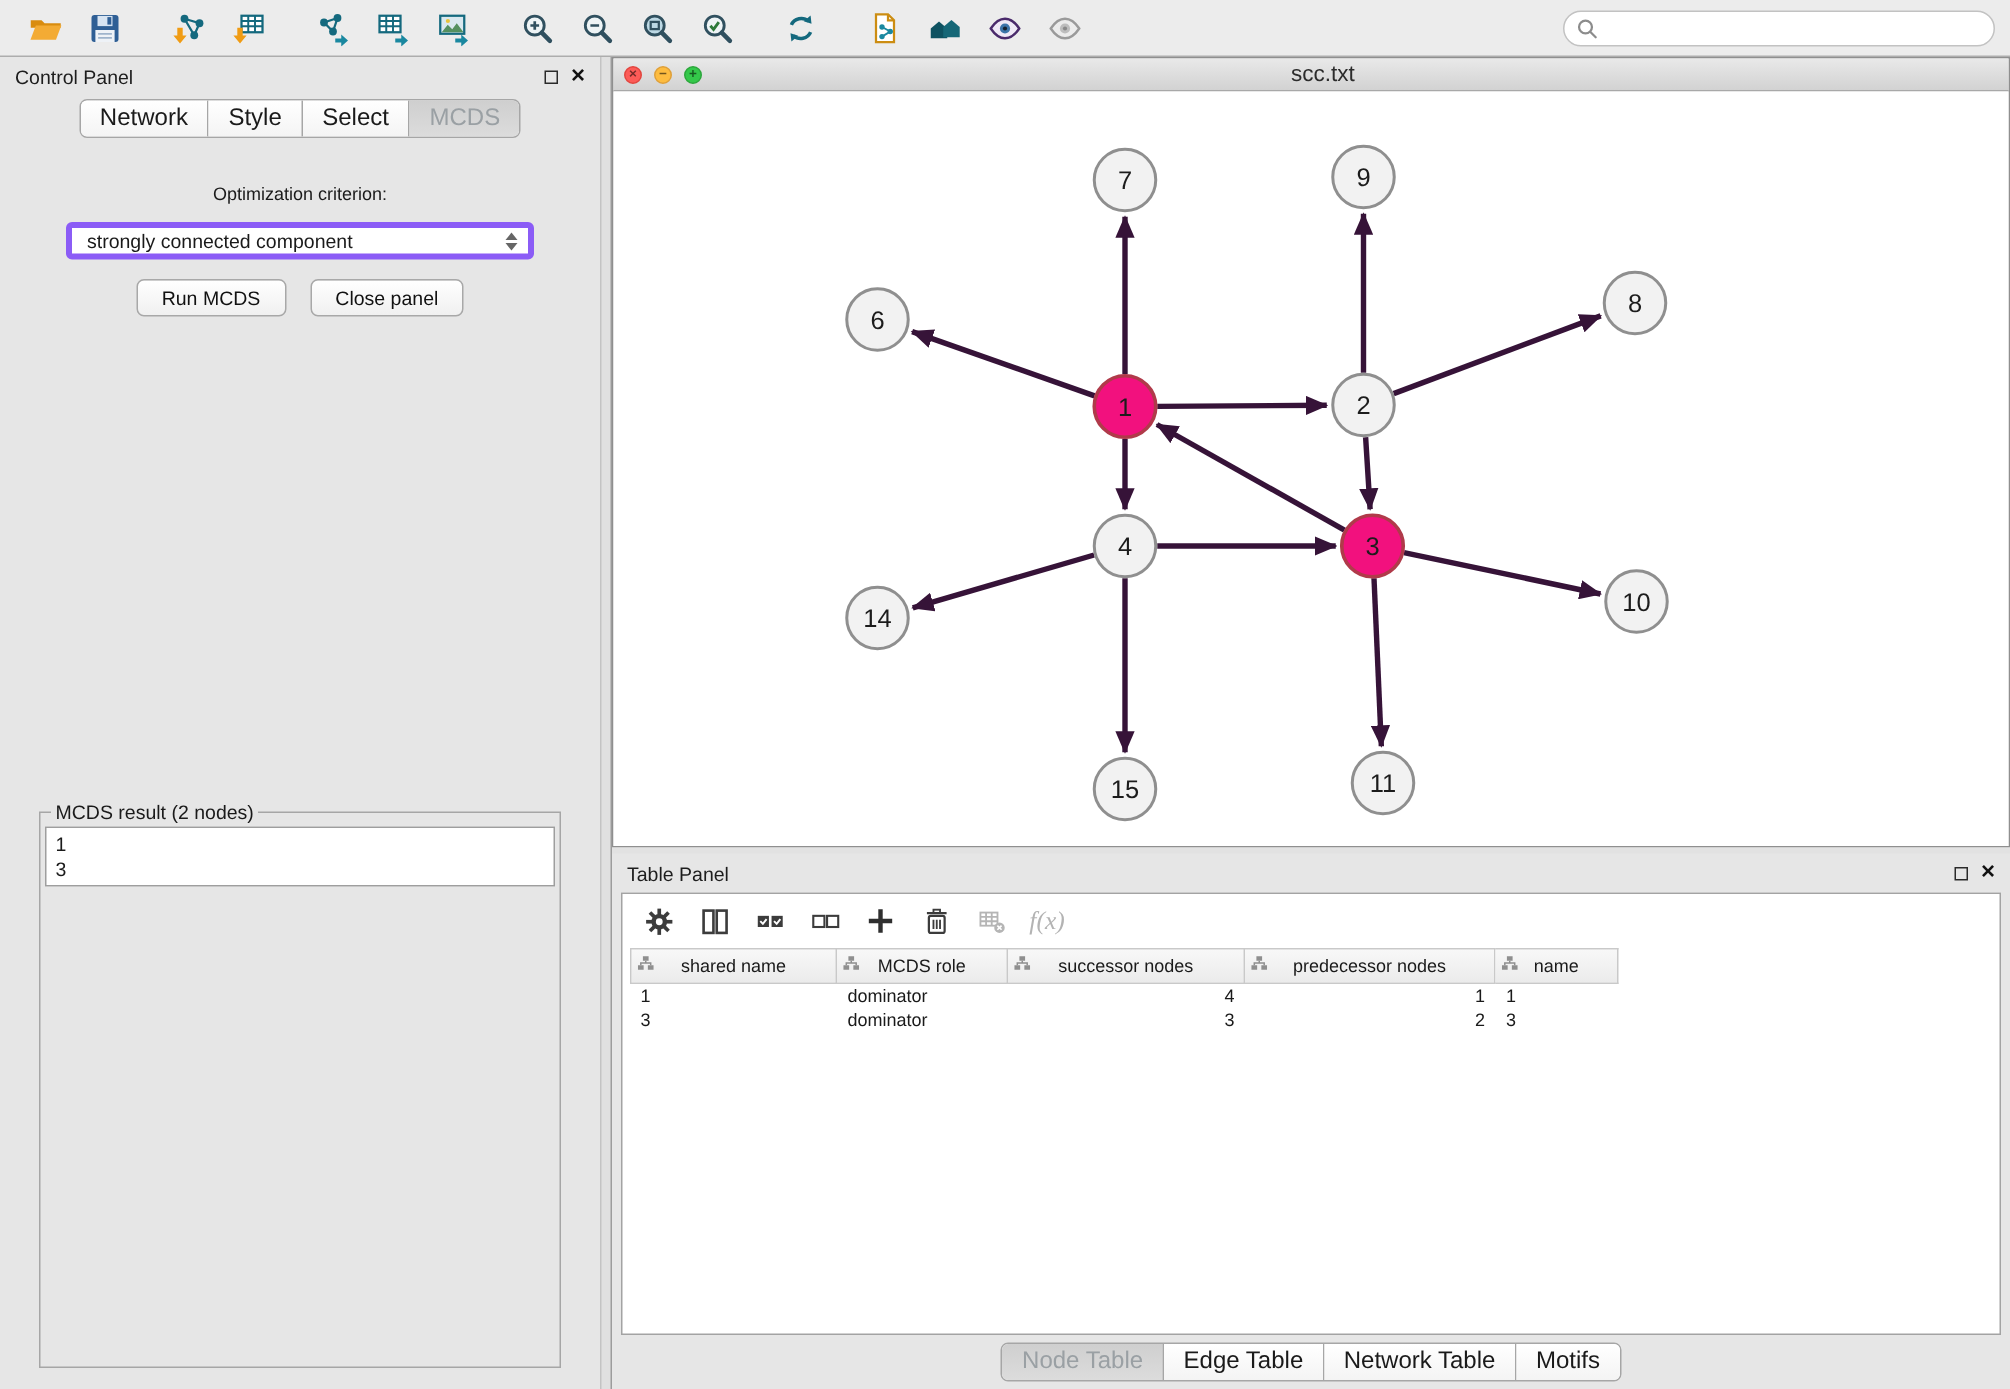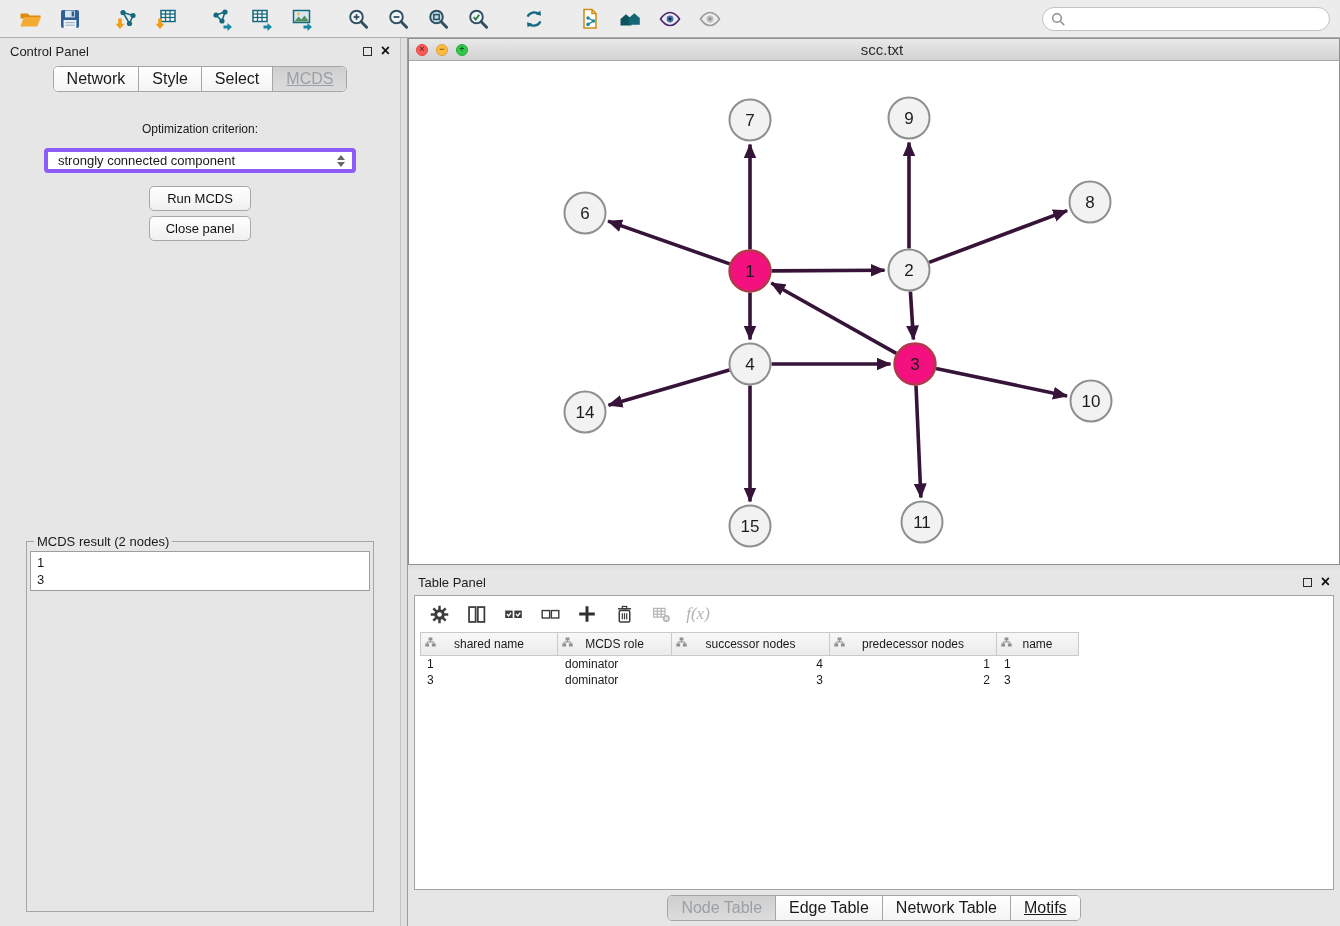--- a/index.html
+++ b/index.html
@@ -30,34 +30,34 @@
   .control-panel { width: 400px; flex: 0 0 400px; background: #e6e6e6; display: flex; flex-direction: column; }
   .cp-header, .tp-header { height: 26px; flex: 0 0 26px; display: flex; align-items: center;
     padding: 0 10px; font-size: 13px; color: #1d1d1d; }
   .panel-controls { margin-left: auto; display: flex; align-items: center; gap: 9px; }
   .float-glyph { width: 9px; height: 9px; border: 1.5px solid #2a2a2a; display: inline-block; }
   .close-glyph { font-size: 16px; font-weight: bold; color: #111; line-height: 10px; }
   .segmented { display: inline-flex; border: 1px solid #a6a6a6; border-radius: 5px; overflow: hidden;
     background: #fdfdfd; }
   .segment { padding: 3px 13px; font-size: 16px; color: #1a1a1a; border-right: 1px solid #a6a6a6;
     background: linear-gradient(#ffffff,#f4f4f4); white-space: nowrap; }
-  .segment:last-child { border-right: none; text-decoration: underline; }
+  .segment:last-child { border-right: none; }
   .segment.active { background: linear-gradient(#cfcfcf,#dcdcdc); color: #9aa0a4; }
   .cp-tabs-row { display: flex; justify-content: center; padding: 2px 0 6px; }
   .cp-body { flex: 1; min-height: 0; display: flex; flex-direction: column; align-items: center; }
   .opt-label { margin-top: 24px; font-size: 12px; }
   .criterion-select { margin-top: 12px; width: 312px; height: 25px; background: #fff;
     border: 4px solid #8b5cf6; border-radius: 4px; display: flex; align-items: center;
     padding: 0 7px 0 10px; font-size: 13px; }
   .stepper { margin-left: auto; display: flex; flex-direction: column; gap: 2px; align-items: center; }
   .tri-up { width: 0; height: 0; border-left: 4px solid transparent; border-right: 4px solid transparent;
     border-bottom: 5px solid #666; }
   .tri-down { width: 0; height: 0; border-left: 4px solid transparent; border-right: 4px solid transparent;
     border-top: 5px solid #666; }
-  .cp-buttons { margin-top: 13px; display: flex; gap: 5px; flex-direction: column; }
+  .cp-buttons { margin-top: 13px; display: flex; gap: 16px; }
   .cp-btn { height: 25px; padding: 0 16px; background: linear-gradient(#ffffff,#f0f0f0);
     border: 1px solid #a8a8a8; border-radius: 5px; font-size: 13px; color: #111;
     font-family: "Liberation Sans", sans-serif; }
   .mcds-fieldset { margin: auto 26px 14px; align-self: stretch; height: 378px;
     border: 1px solid #a6a6a6; padding: 2px 3px 3px; display: flex; background: #e6e6e6; }
   .mcds-fieldset legend { font-size: 13px; padding: 0 3px; margin-left: 4px; }
   .result-box { flex: 1; background: #fff; border: 1px solid #9e9e9e; font-size: 13px;
     padding: 2px 6px; white-space: pre-line; line-height: 17px; overflow: auto; }
 
   

